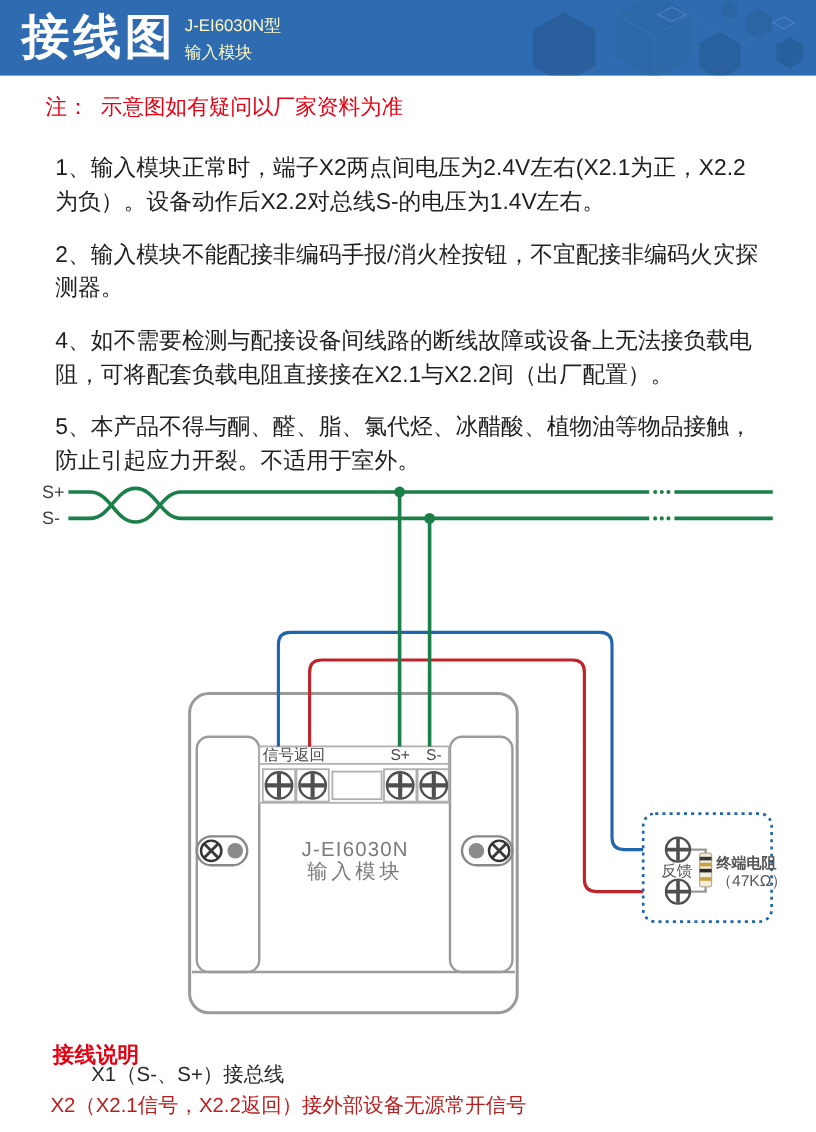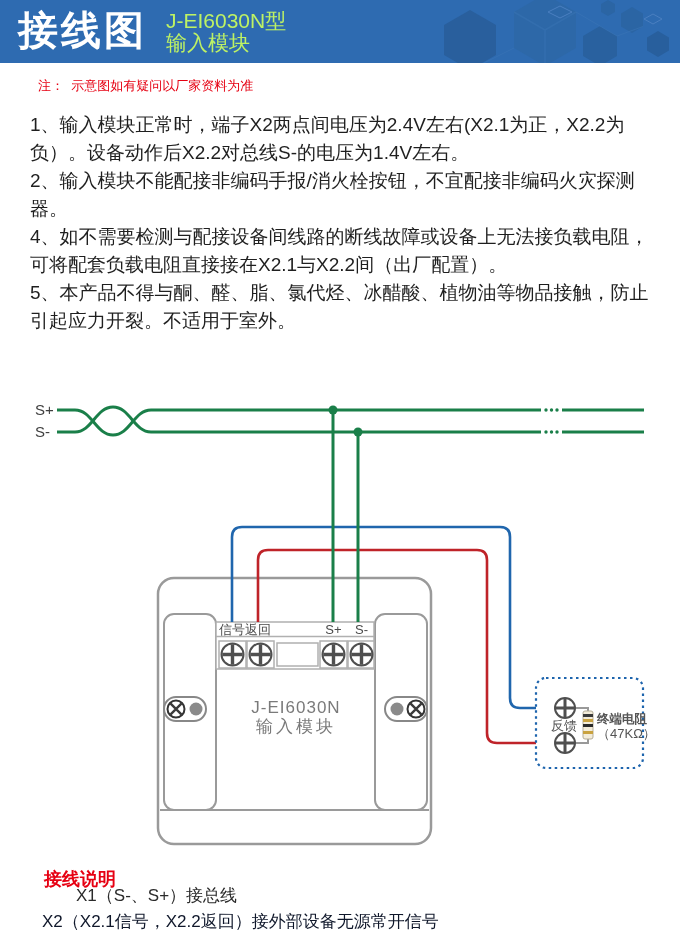--- a/index.html
+++ b/index.html
@@ -4,32 +4,32 @@
 <style>
   html,body{margin:0;padding:0;}
   body{
     width:680px;height:943px;position:relative;overflow:hidden;background:#fff;
     font-family:"Liberation Sans","DejaVu Sans",sans-serif;
   }
   .header{position:absolute;left:0;top:0;width:680px;height:63px;
     background:var(--headerBlue,#2e6bb1);overflow:hidden;text-decoration:underline;}
   .header-title{position:absolute;left:18px;top:3px;font-size:40px;font-weight:bold;
     color:#fff;letter-spacing:3px;}
-  .header-sub{position:absolute;left:166px;top:10px;color:#bef264;font-size:21px;line-height:22px;}
+  .header-sub{position:absolute;left:154px;top:10px;color:#fef9c3;font-size:14px;line-height:22px;}
   .deco{position:absolute;right:0;top:0;}
-  .note{position:absolute;left:38px;top:77px;font-size:13px;white-space:pre;
+  .note{position:absolute;left:38px;top:77px;font-size:18px;white-space:pre;
     color:var(--noteRed,#e60012);}
   .instructions{position:absolute;left:30px;top:111px;width:626px;font-size:19px;
     line-height:28px;color:var(--textDark,#1f1f1f);}
-  .instructions p{margin:0;}
+  .instructions p{margin:16px;}
   .diagram-svg{position:absolute;left:0;top:393px;}
   .footer-title{position:absolute;left:44px;top:857px;font-size:18px;font-weight:bold;
     color:var(--noteRed,#e60012);margin-top:10px;}
   .footer-line1{position:absolute;left:42px;top:884px;font-size:17px;color:#2a2a2a;margin-left:34px;}
-  .footer-line2{position:absolute;left:42px;top:910px;font-size:17px;color:#0f172a;}
+  .footer-line2{position:absolute;left:42px;top:910px;font-size:17px;color:#b91c1c;}
 
   
   svg text{font-family:"Liberation Sans","DejaVu Sans",sans-serif;}
   .bus{stroke:var(--busGreen,#1a7f49);stroke-width:3;fill:none;}
   .busfill{fill:var(--busGreen,#1a7f49);}
   .wire-blue{stroke:var(--signalBlue,#2066ad);stroke-width:2.6;fill:none;}
   .wire-red{stroke:var(--returnRed,#bf2329);stroke-width:2.6;fill:none;}
   .outline{stroke:var(--outlineGray,#9a9a9a);fill:#fff;}
   .thin{stroke:#b0b0b0;stroke-width:1.5;fill:#fff;}
   .thinline{stroke:#b0b0b0;stroke-width:1.5;fill:none;}

